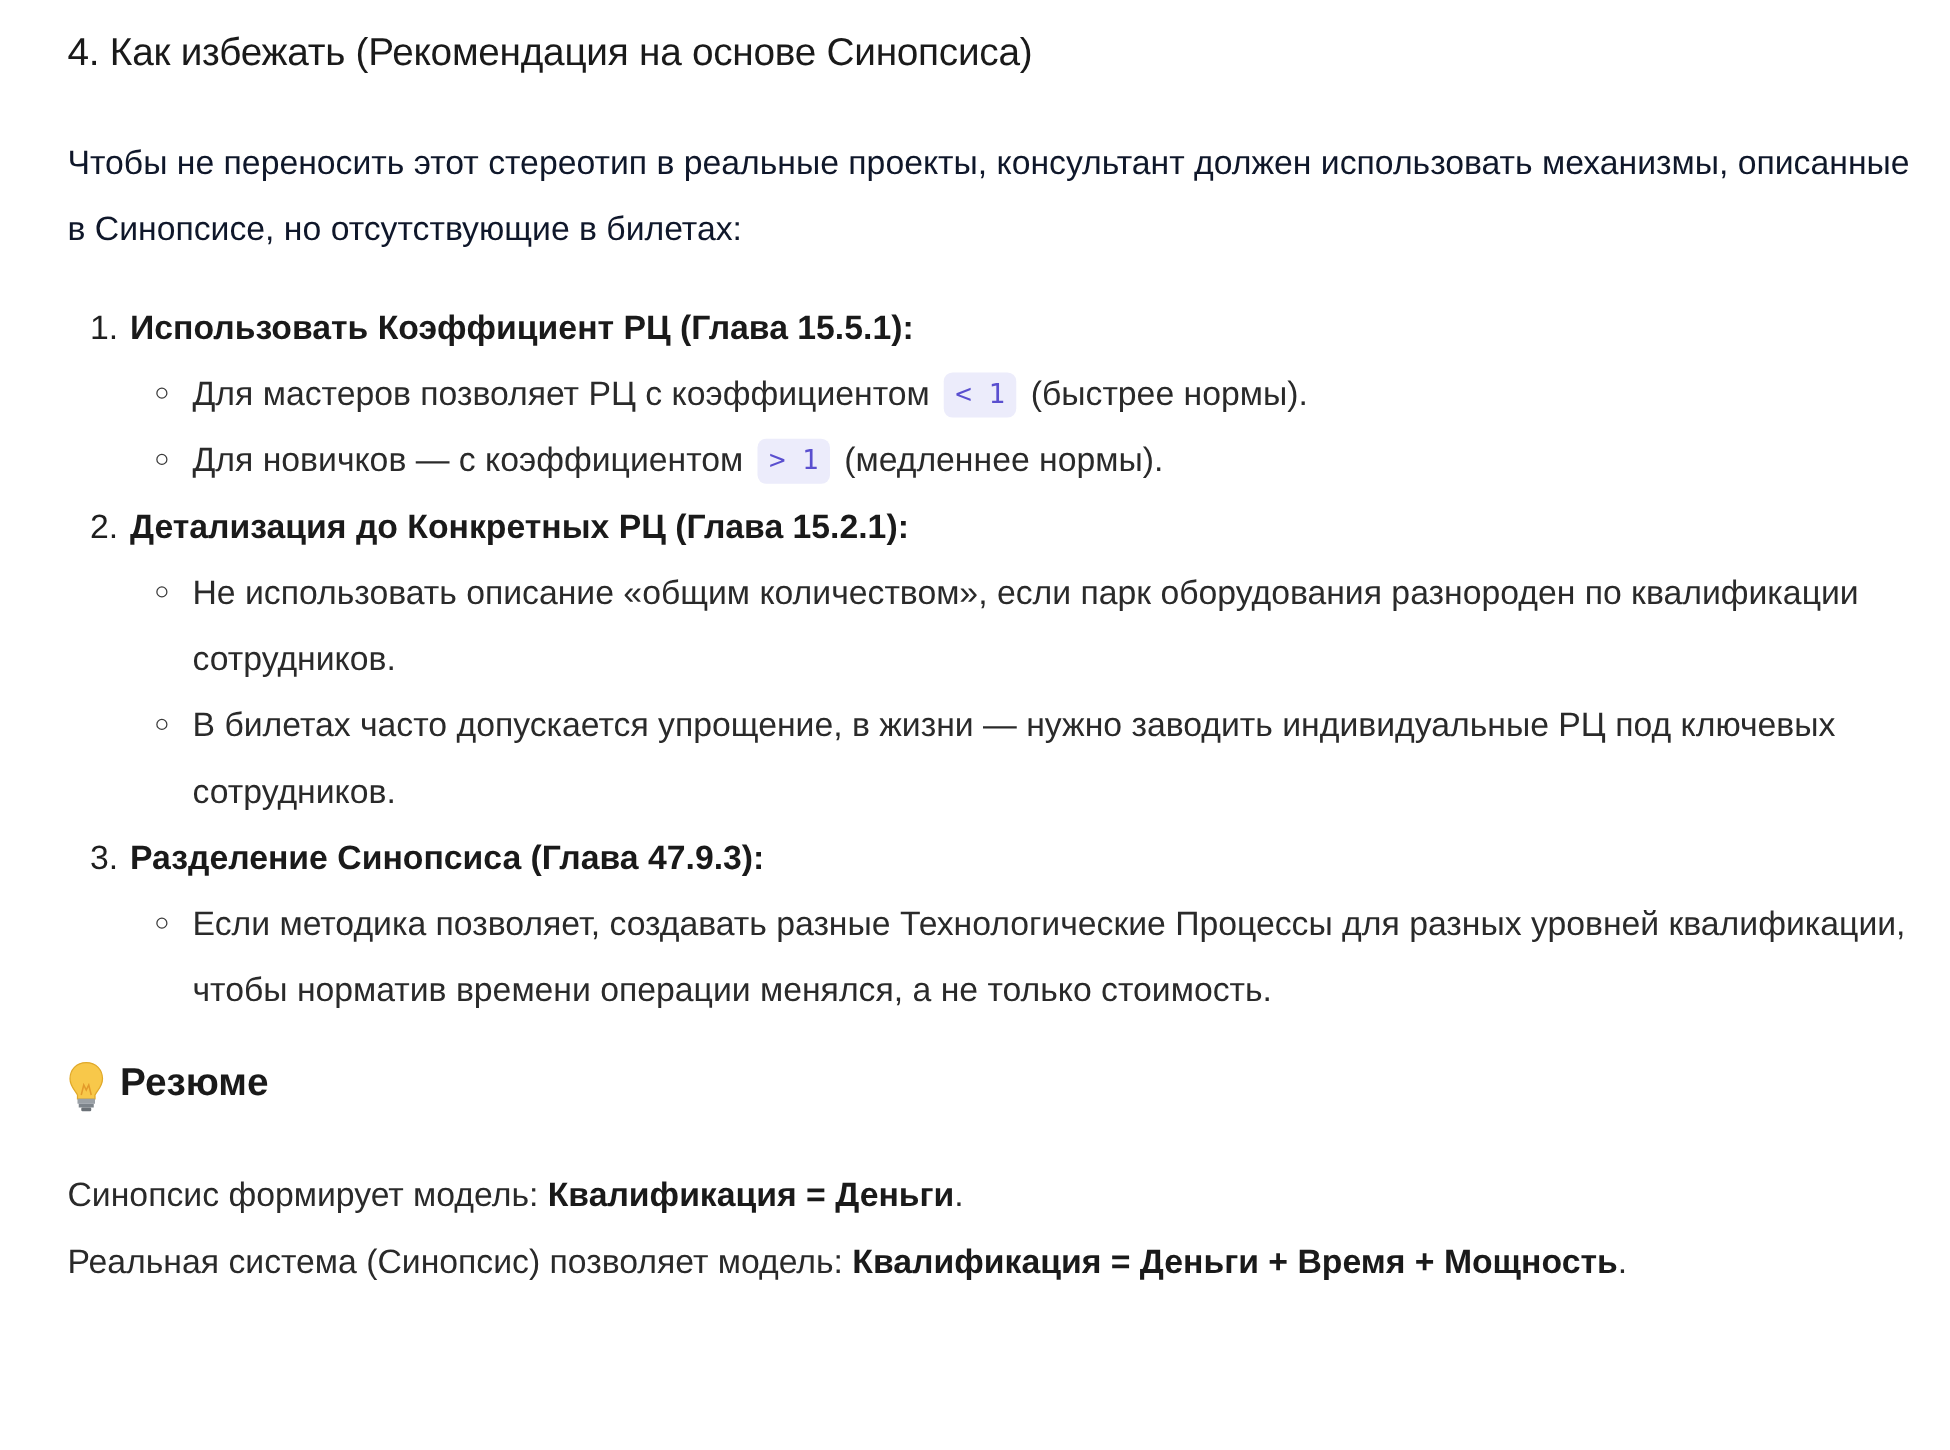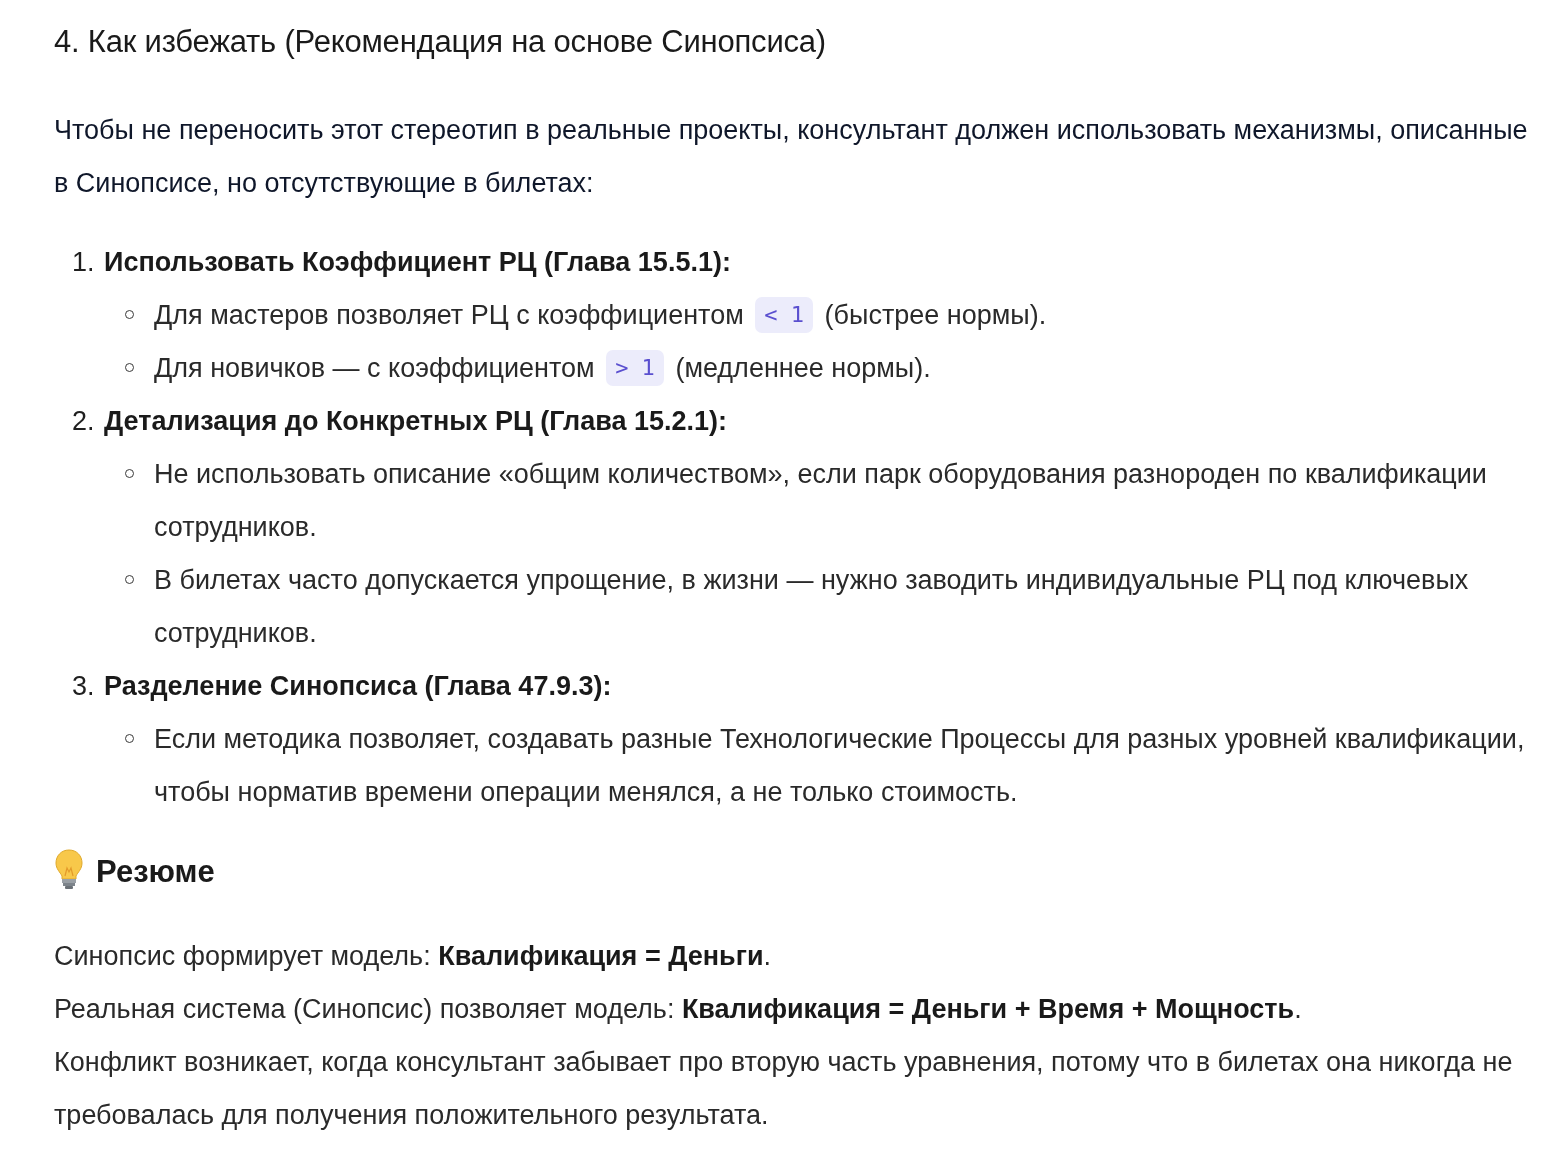--- a/index.html
+++ b/index.html
@@ -94,21 +94,21 @@
     }
     .summary-head {
       position: absolute;
       left: 54px;
       top: 848px;
       margin: 0;
       font-size: 31px;
       font-weight: 700;
       color: #1a1a1a;
       display: flex;
-      align-items: flex-end;
+      align-items: flex-start;
       gap: 12px;
     }
     .bulb {
       width: 30px;
       height: 42px;
       display: inline-block;
     }
     .summary {
       position: absolute;
       left: 54px;
@@ -177,16 +177,15 @@
     <span>Резюме</span>
   </h3>
 
   <div class="summary">
     <div>
       <span>Синопсис формирует модель: </span><strong>Квалификация = Деньги</strong><span>.</span>
     </div>
     <div>
       <span>Реальная система (Синопсис) позволяет модель: </span><strong>Квалификация = Деньги + Время + Мощность</strong><span>.</span>
     </div>
-    <div>Конфликт возникает, когда консультант забывает про вторую часть уравнения, потому что в билетах она никогда не требовалась для получения положительного результата.</div>
   </div>
 
 </div>
 
 </body></html>

